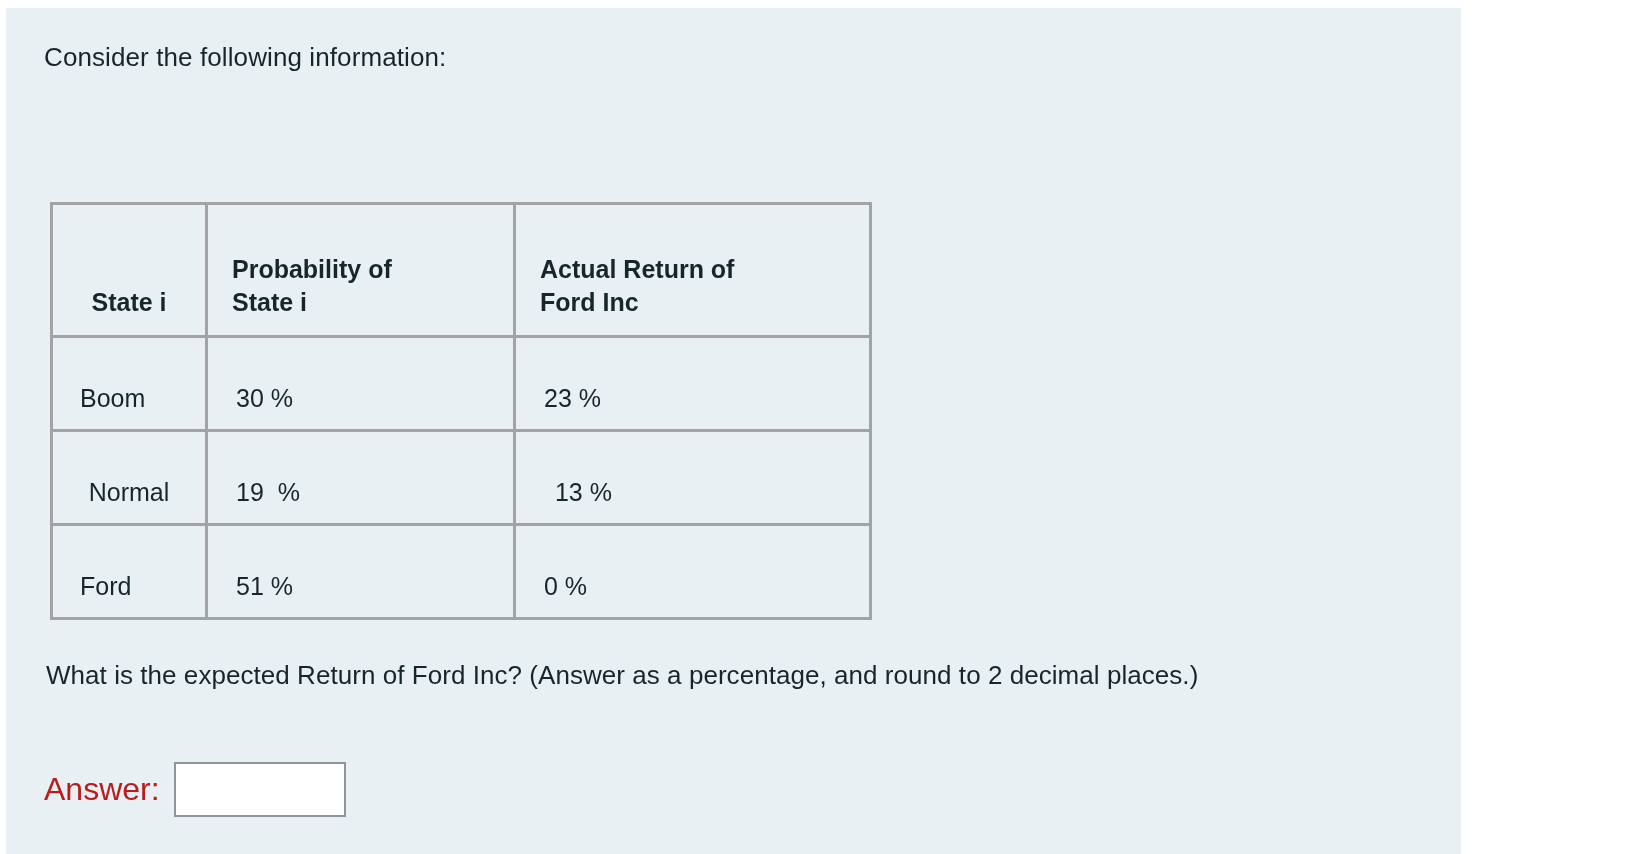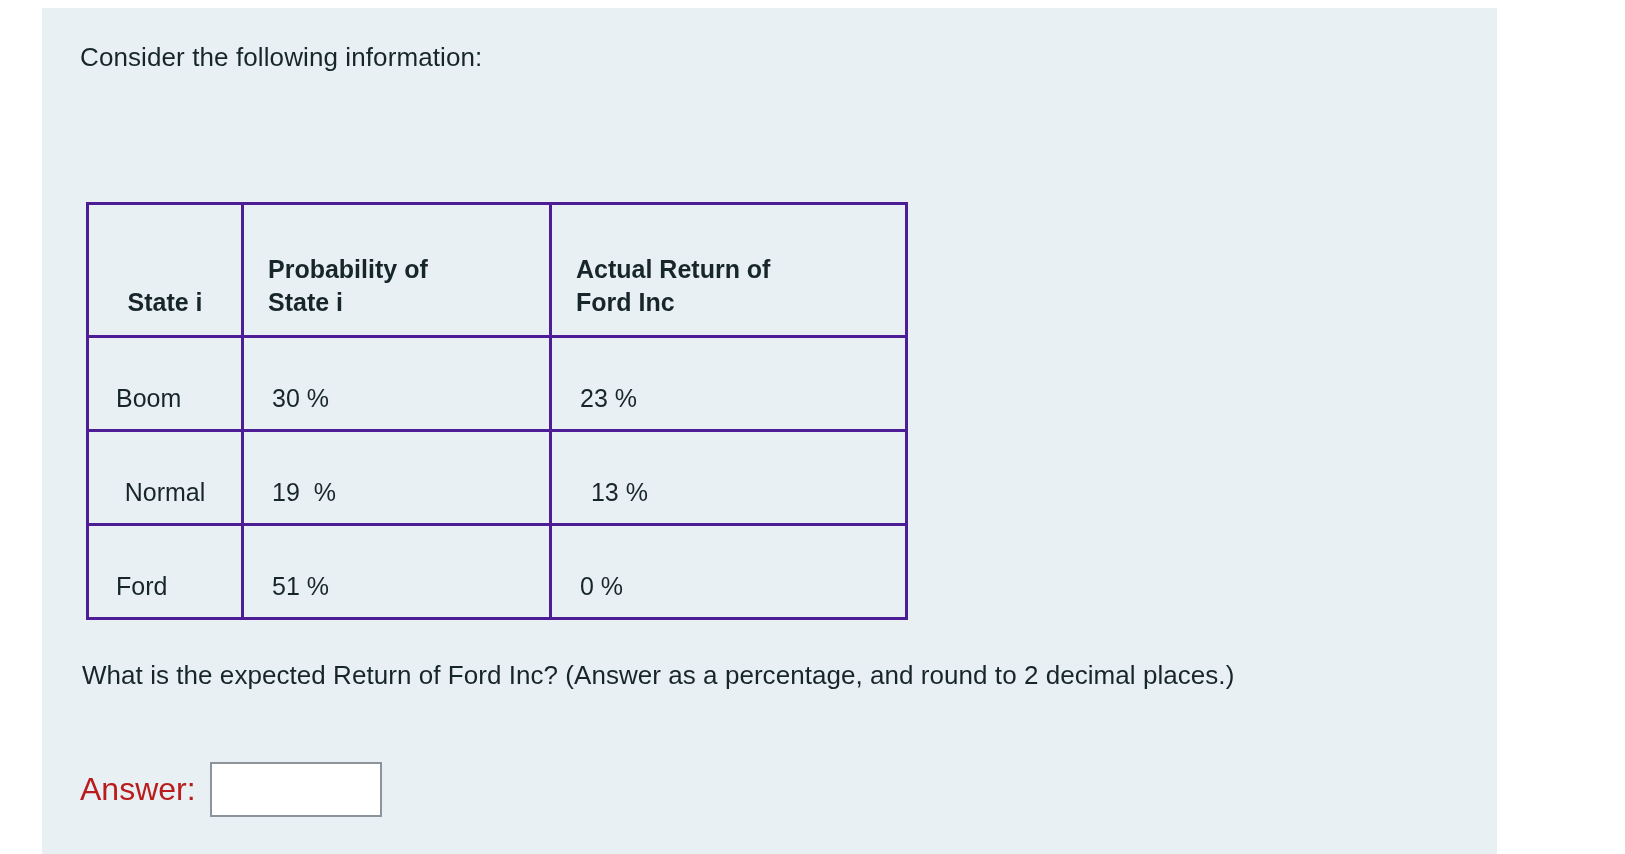--- a/index.html
+++ b/index.html
@@ -16,21 +16,20 @@
   }
 
   #page {
     position: absolute;
     left: 6px;
     top: 8px;
     width: 1455px;
     height: 846px;
     background: #e9f0f3;
     overflow: hidden;
-    margin-left: 36px;
   }
 
   .prompt-intro {
     position: absolute;
     left: 38px;
     top: 34px;
     font-size: 26px;
     color: #17262b;
     letter-spacing: 0.1px;
     white-space: nowrap;
@@ -40,21 +39,21 @@
   #info-table {
     position: absolute;
     left: 44px;
     top: 194px;
     border-collapse: collapse;
     background: #e9f0f3;
     table-layout: fixed;
   }
   #info-table td,
   #info-table th {
-    border: 3px solid #4c1d95;
+    border: 3px solid #a3a3a3;
     padding: 0;
     margin: 0;
     background: #e9f0f3;
     color: #17262b;
     font-weight: normal;
     font-size: 25px;
     vertical-align: bottom;
     text-align: left;
   }
 

